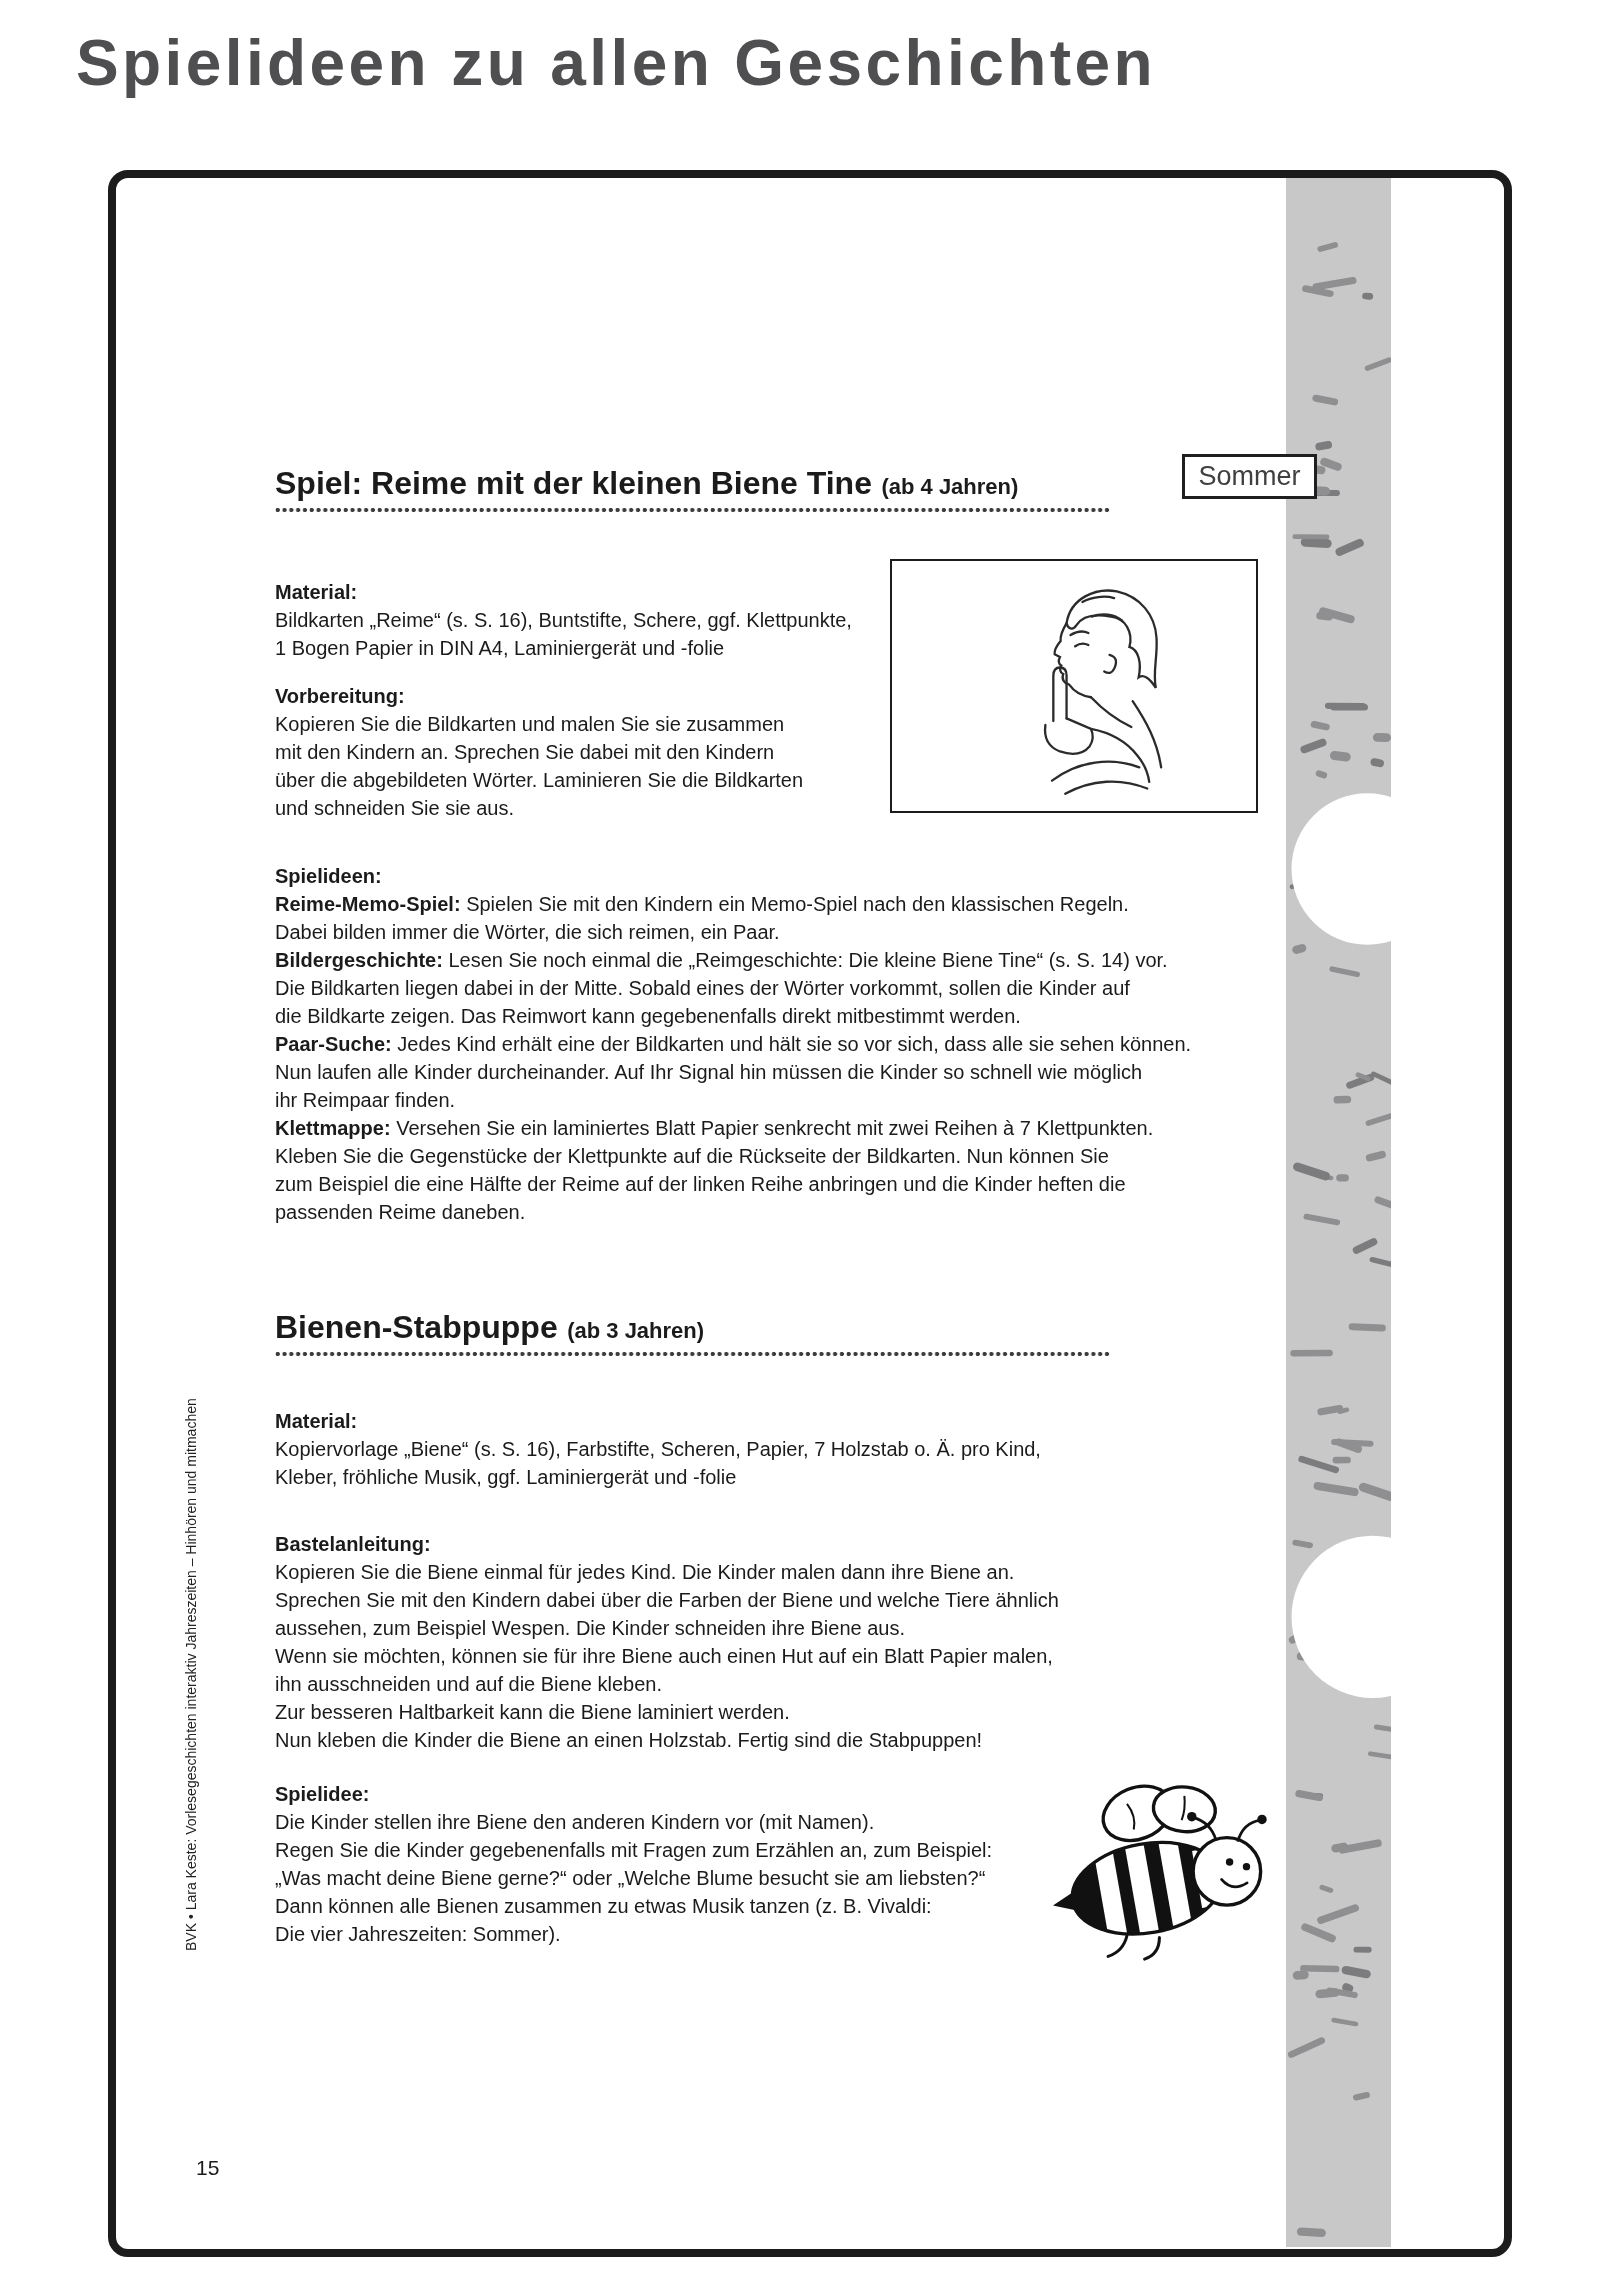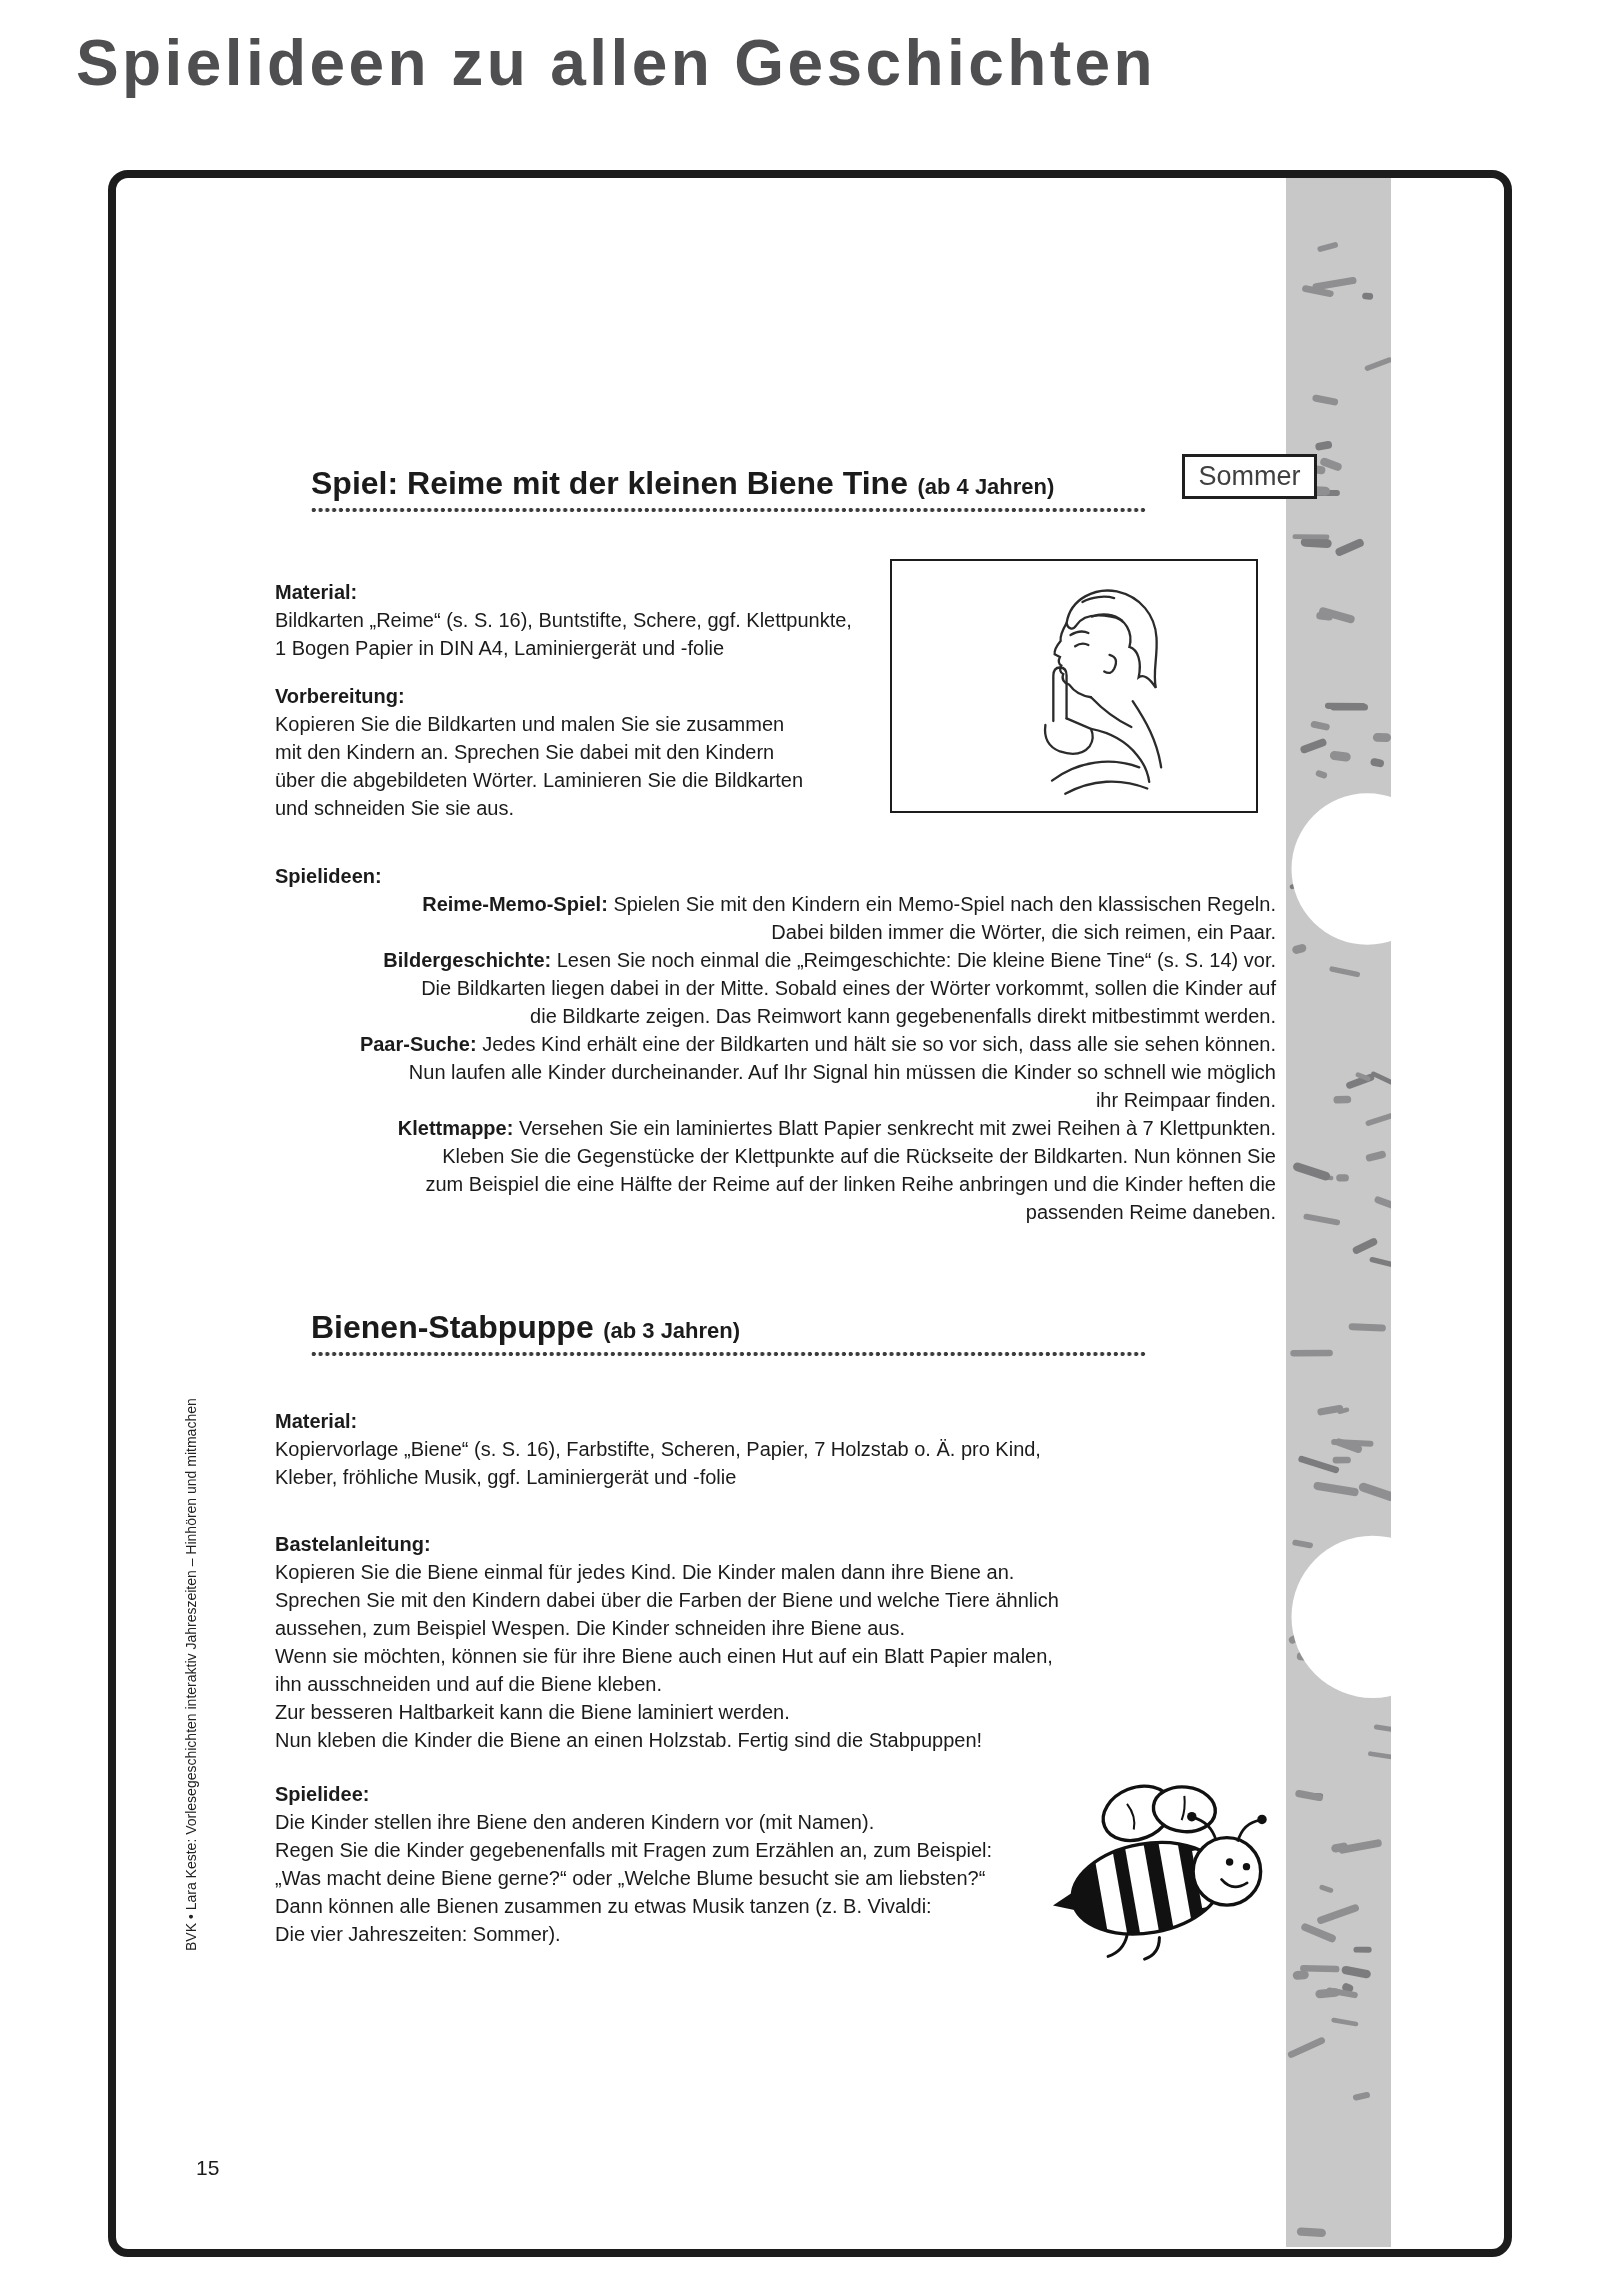--- a/index.html
+++ b/index.html
@@ -20,33 +20,33 @@
   .birch { position:absolute; left:1170px; top:0; width:105px; height:2069px; background:#c8c8c8; }
   .birch svg { display:block; }
 
   .badge {
     position:absolute; left:1066px; top:276px; width:135px; height:45px;
     border:3.4px solid #1f1f1f; background:#fff;
     display:flex; align-items:center; justify-content:center;
     font-weight:normal; font-size:27px; color:#404040;
   }
 
-  .sec-heading { position:absolute; left:159px; white-space:nowrap;margin-left:36px; }
+  .sec-heading { position:absolute; left:159px; white-space:nowrap; }
   .sec-heading .h-main { font-size:32px; font-weight:bold; }
   .sec-heading .h-age  { font-size:22px; font-weight:bold; margin-left:9.5px; }
   .dotline {
     margin-top:5.4px; height:6px; width:836px;
     background-image:radial-gradient(circle at 2.7px 3px, #3c3c3c 1.8px, transparent 2.4px);
     background-size:6.8px 6px; background-repeat:repeat-x;
   }
 
   .tblock { position:absolute; left:159px; font-size:20px; line-height:28px; color:#1b1b1b; }
   .tblock .lbl { font-weight:bold; display:block; }
   .tblock .txt { white-space:pre-line; }
-  .tblock p { margin:0;text-align:right; }
+  .tblock p { margin:0; }
   .b { font-weight:bold; }
 
   .frame {
     position:absolute; left:774px; top:381px; width:368px; height:254px;
     border:2.7px solid #1c1c1c; background:#fff;
   }
 
   .bee { position:absolute; left:930px; top:1592px; width:243px; height:196px; }
 
   .credit {

